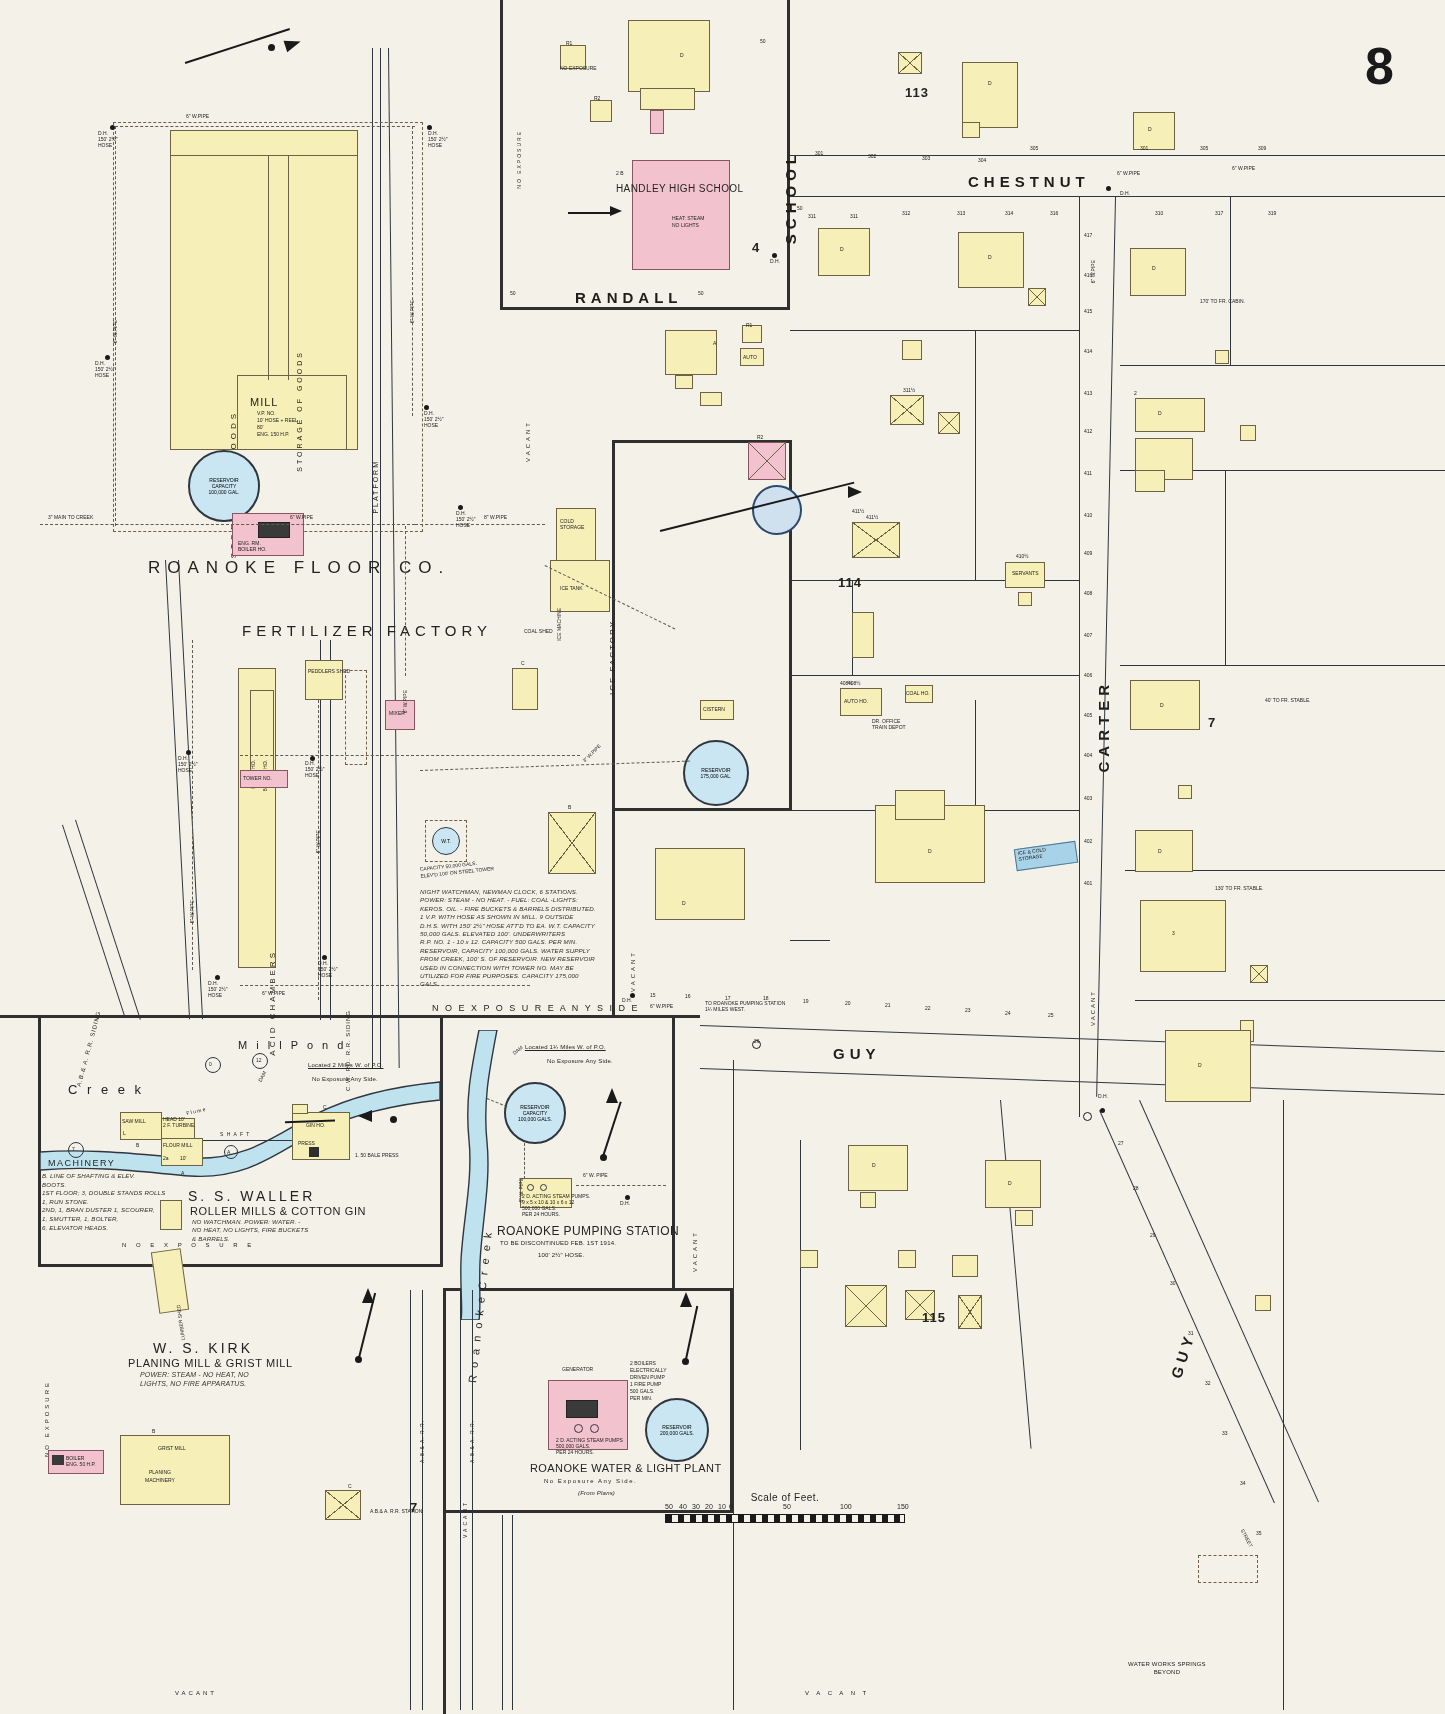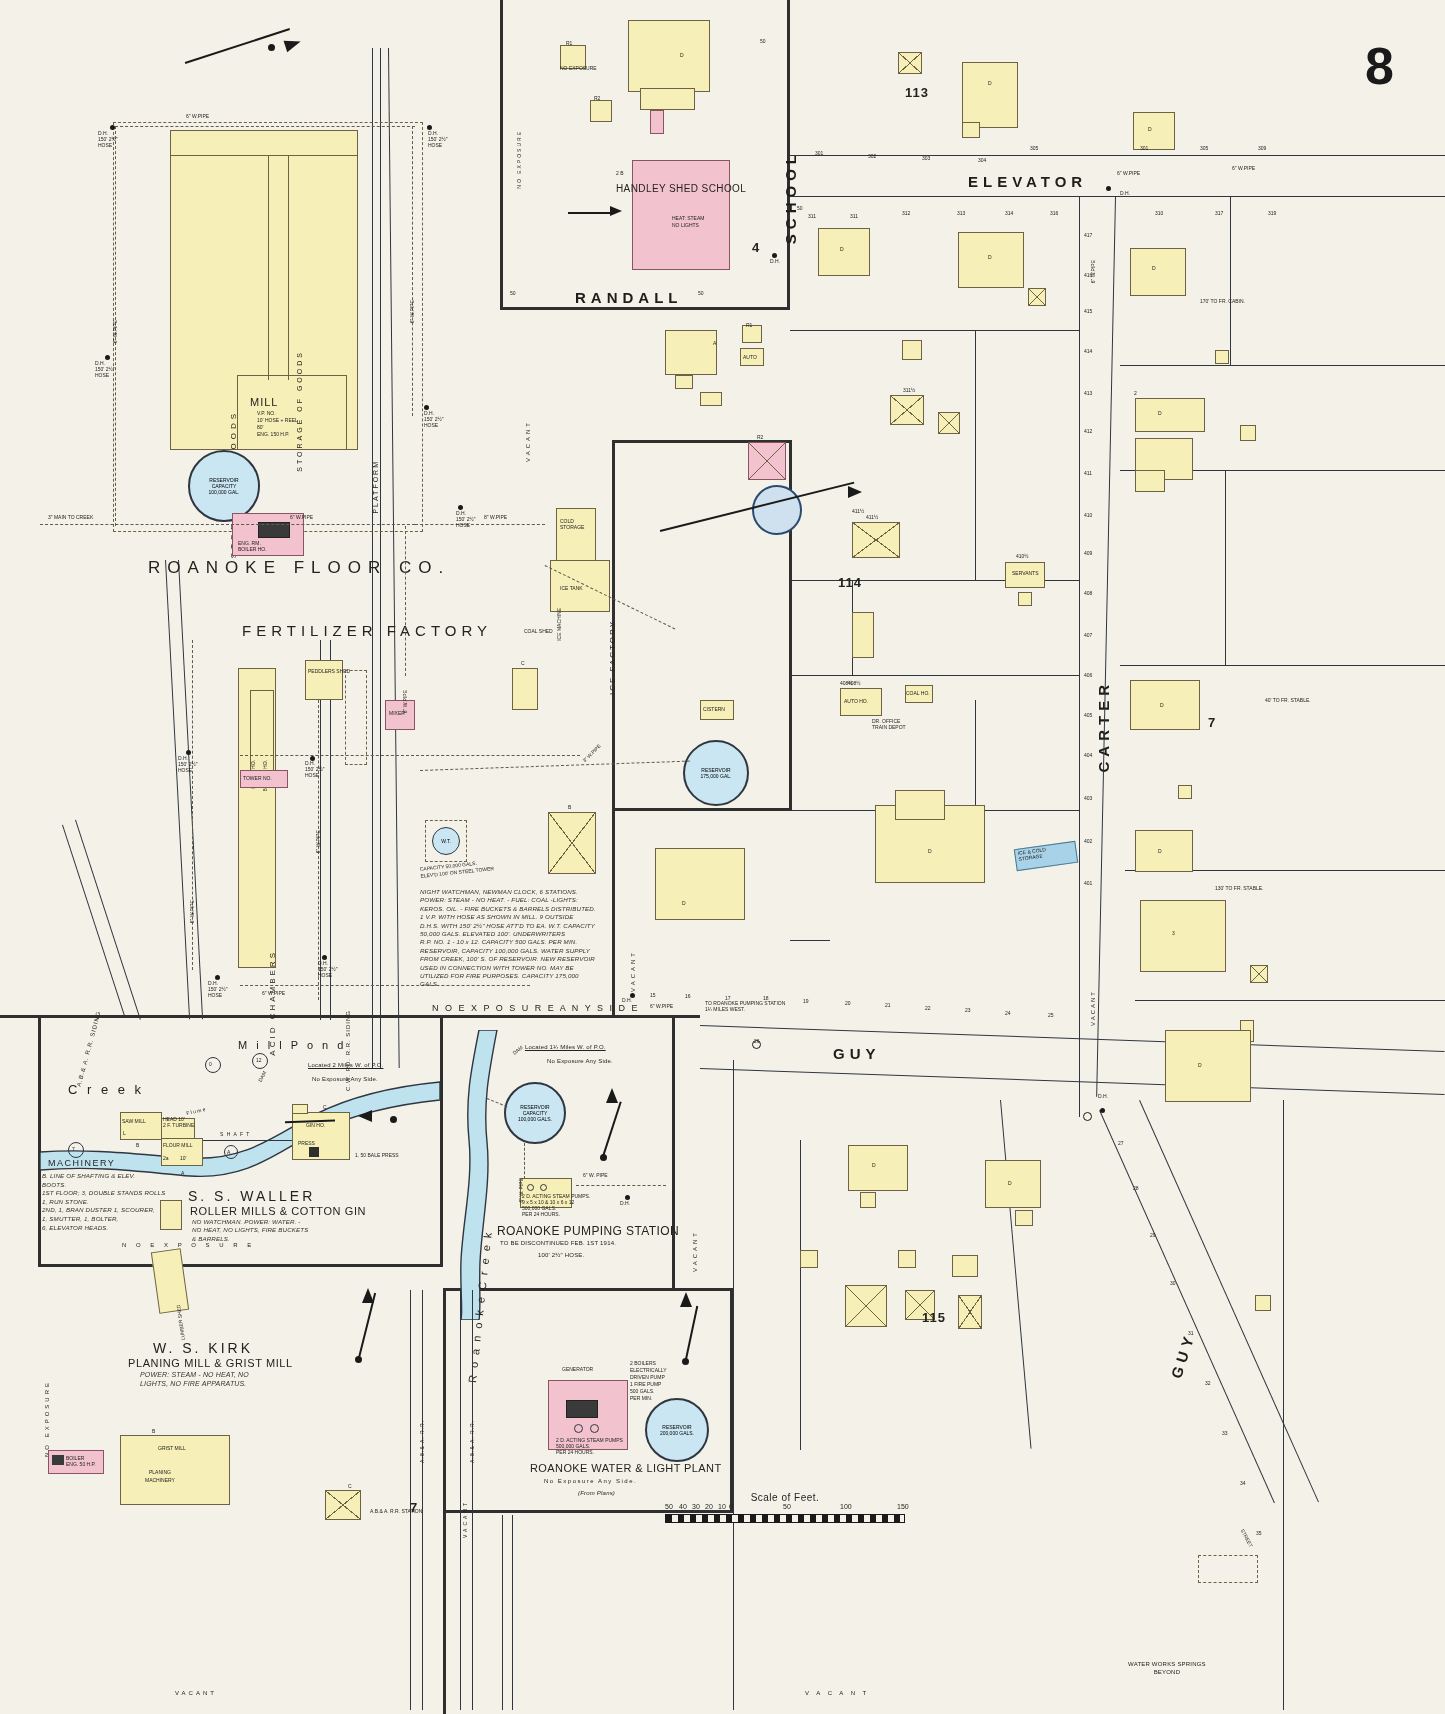--- a/index.html
+++ b/index.html
@@ -172,21 +172,21 @@
   <div class="heavy" style="left:443px; top:1290px; width:3px; height:424px;"></div>
   <div class="heavy" style="left:443px; top:1288px; width:290px; height:3px;"></div>
   <div class="heavy" style="left:730px; top:1288px; width:3px; height:224px;"></div>
   <div class="heavy" style="left:443px; top:1510px; width:290px; height:3px;"></div>
   <div class="heavy" style="left:672px; top:1017px; width:3px; height:272px;"></div>
 
   <div class="lbl street-name vert" style="left:782px; top:150px; transform:rotate(-90deg) translate(-100%,0);">SCHOOL</div>
 
   <div class="lbl street-name" style="left:575px; top:289px;text-align:right;">RANDALL</div>
 
-  <div class="lbl street-name" style="left:968px; top:173px;">ELEVATOR</div>
+  <div class="lbl street-name" style="left:968px; top:173px;">CHESTNUT</div>
 
   <div class="lbl street-name vert" style="left:1095px; top:680px; transform:rotate(-90deg) translate(-100%,0);">CARTER</div>
 
   <div class="lbl street-name" style="left:833px; top:1045px;">GUY</div>
   <div class="lbl street-name vert" style="left:1182px; top:1330px; transform:rotate(-72deg) translate(-100%,0);">GUY</div>
 
   <div class="street-line" style="left:790px; top:155px; width:655px; height:1.3px;"></div>
   <div class="street-line" style="left:790px; top:196px; width:655px; height:1.3px;"></div>
 
   <div class="street-line" style="left:1079px; top:197px; width:1.3px; height:920px;"></div>
@@ -382,21 +382,21 @@
   <div class="bldg" style="left:640px; top:88px; width:55px; height:22px;"></div>
   <div class="bldg" style="left:560px; top:45px; width:26px; height:24px;"></div>
   <div class="lbl xtiny" style="left:566px; top:40px;">R1</div>
   <div class="bldg" style="left:590px; top:100px; width:22px; height:22px;"></div>
   <div class="lbl xtiny" style="left:594px; top:95px;">R2</div>
   <div class="bldg pink" style="left:650px; top:110px; width:14px; height:24px;"></div>
   <div class="lbl xtiny" style="left:680px; top:52px;">D</div>
   <div class="lbl xtiny" style="left:560px; top:65px; line-height:6px;">NO EXPOSURE</div>
 
   <div class="bldg pink" style="left:632px; top:160px; width:98px; height:110px;"></div>
-  <div class="lbl" style="left:616px; top:183px; font-size:10px; letter-spacing:.4px;">HANDLEY SHED SCHOOL</div>
+  <div class="lbl" style="left:616px; top:183px; font-size:10px; letter-spacing:.4px;">HANDLEY HIGH SCHOOL</div>
   <div class="lbl xtiny" style="left:672px; top:215px; white-space:pre-line; line-height:7px;">HEAT: STEAM
 NO LIGHTS</div>
   <div class="lbl xtiny" style="left:616px; top:170px;">2 B</div>
 
   <div class="lbl xtiny vert" style="left:516px; top:130px; transform:rotate(-90deg) translate(-100%,0); letter-spacing:2px;">NO EXPOSURE</div>
   <div class="lbl xtiny" style="left:510px; top:290px;">50</div>
   <div class="lbl xtiny" style="left:698px; top:290px;">50</div>
   <div class="lbl xtiny" style="left:760px; top:38px;">50</div>
   <div class="lbl xtiny" style="left:797px; top:205px;">50</div>
   <div class="blocknum" style="left:752px; top:240px;">4</div>

